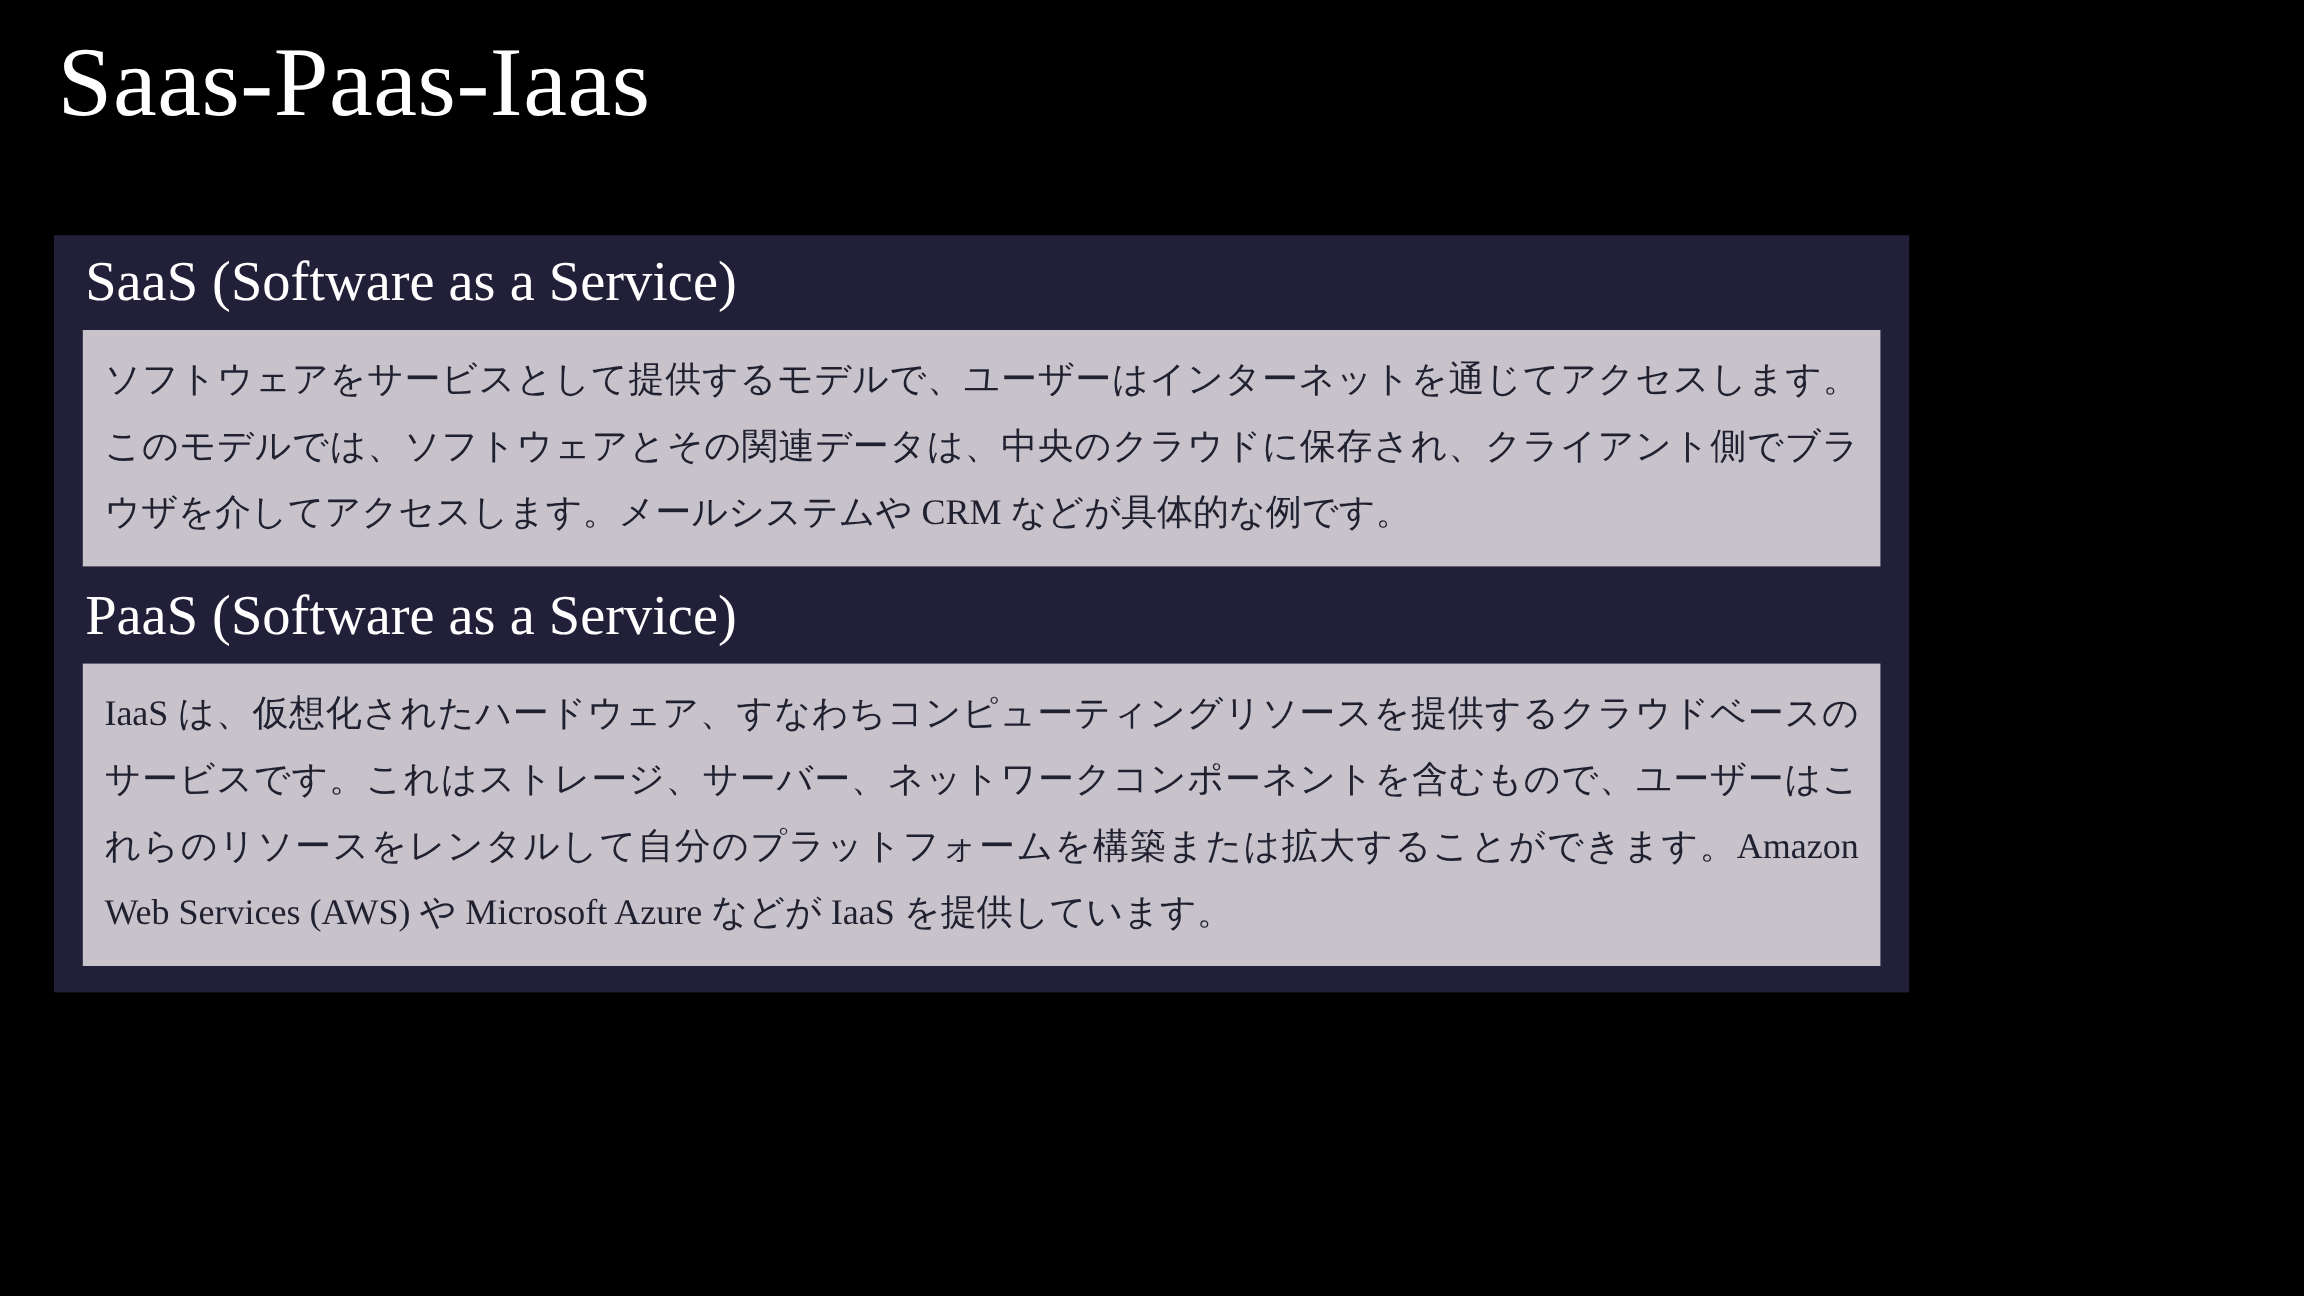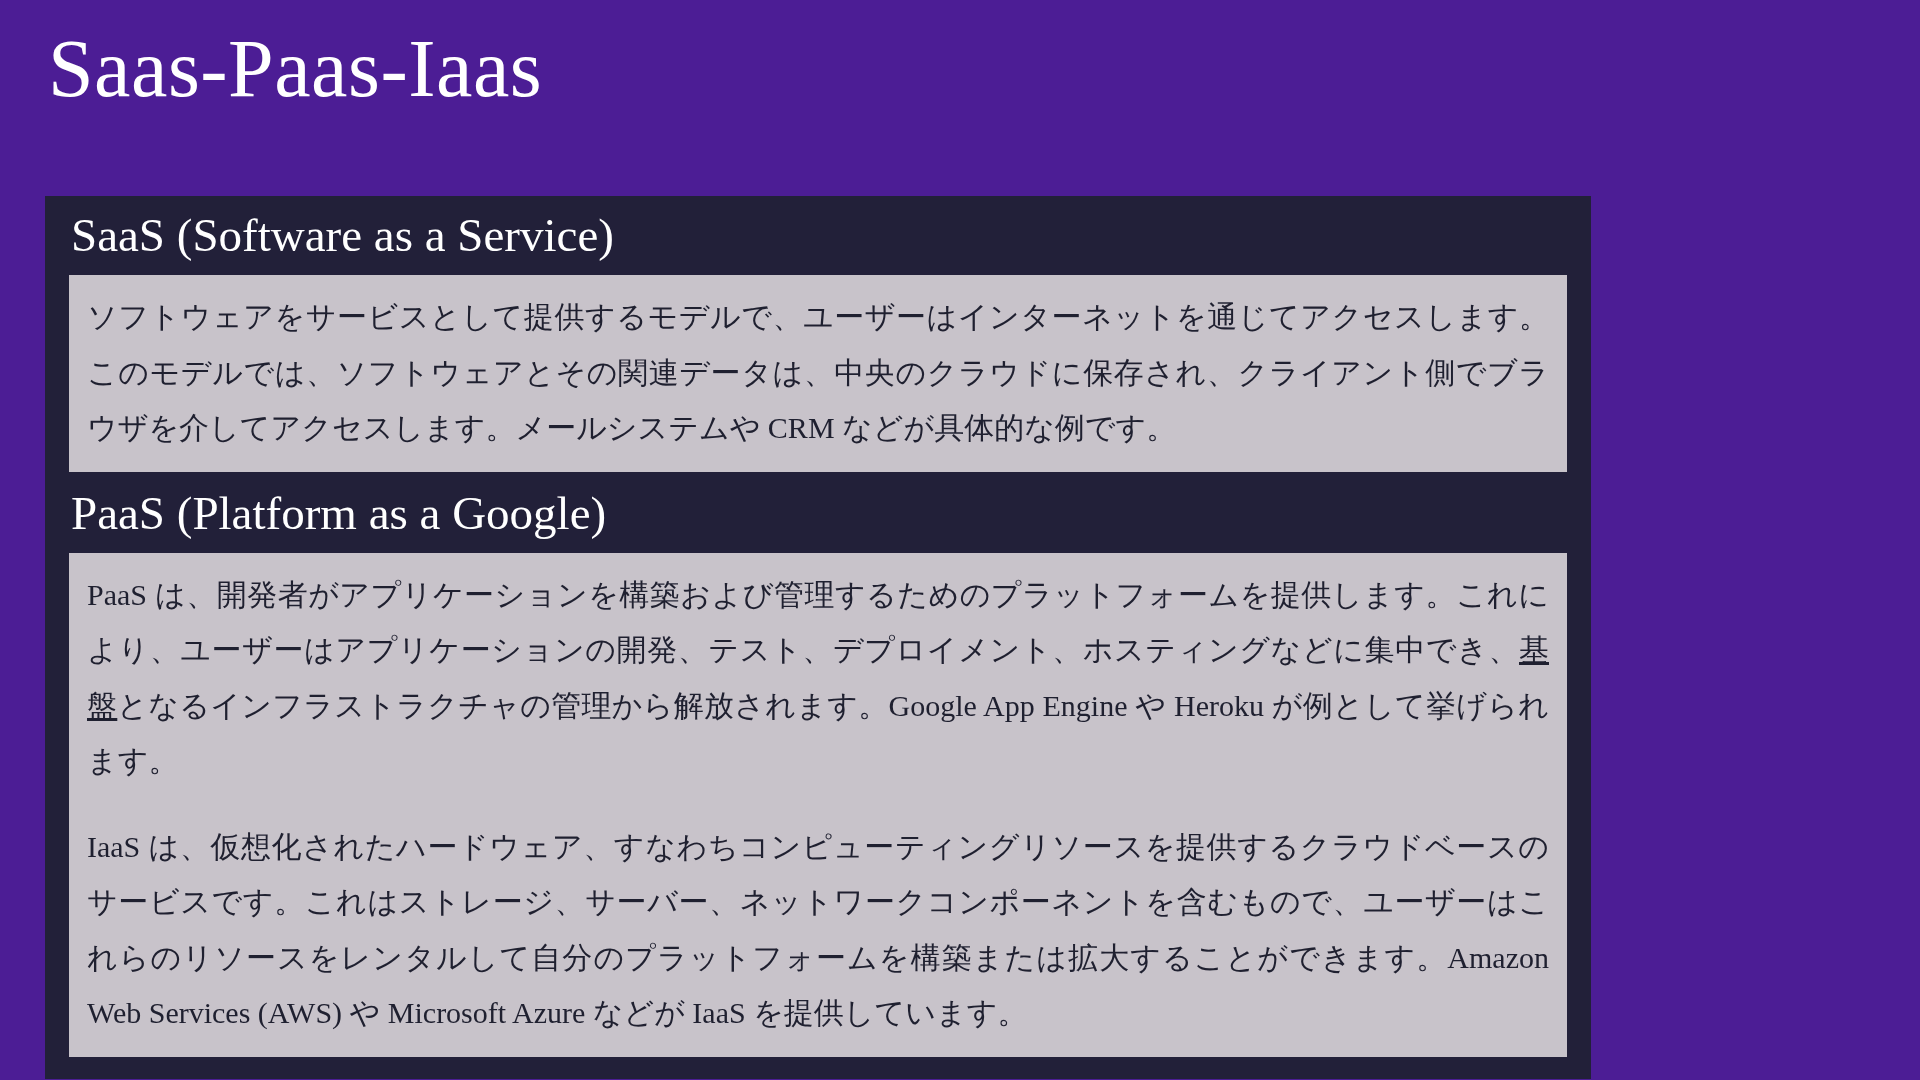--- a/index.html
+++ b/index.html
@@ -12,21 +12,21 @@
     overflow: hidden;
     background: #0c1028;
     font-family: "Liberation Serif", "DejaVu Serif", serif;
   }
 
   .slide {
     position: relative;
     width: 1920px;
     height: 1080px;
     box-sizing: border-box;
-    background: #4c1d95;
+    background: #000000;
   }
 
   .deck-title {
     position: absolute;
     left: 48px;
     top: 28px;
     font-size: 82px;
     line-height: 1.0;
     color: #ffffff;
     letter-spacing: 0.5px;
@@ -85,24 +85,21 @@
   <div class="panel">
 
     <div class="section">
       <div class="section-heading">SaaS (Software as a Service)</div>
       <div class="section-body">
         <span>ソフトウェアをサービスとして提供するモデルで、ユーザーはインターネットを通じてアクセスします。このモデルでは、ソフトウェアとその関連データは、中央のクラウドに保存され、クライアント側でブラウザを介してアクセスします。メールシステムや CRM などが具体的な例です。</span><span class="u"></span><span></span>
       </div>
     </div>
 
     <div class="section">
-      <div class="section-heading">PaaS (Platform as a Google)</div>
-      <div class="section-body">
-        <span>PaaS は、開発者がアプリケーションを構築および管理するためのプラットフォームを提供します。これにより、ユーザーはアプリケーションの開発、テスト、デプロイメント、ホスティングなどに集中でき、</span><span class="u">基盤</span><span>となるインフラストラクチャの管理から解放されます。Google App Engine や Heroku が例として挙げられます。</span>
-      </div>
+      <div class="section-heading">PaaS (Software as a Service)</div>
     </div>
 
     <div class="section">
       <div class="section-body">
         <span>IaaS は、仮想化されたハードウェア、すなわちコンピューティングリソースを提供するクラウドベースのサービスです。これはストレージ、サーバー、ネットワークコンポーネントを含むもので、ユーザーはこれらのリソースをレンタルして自分のプラットフォームを構築または拡大することができます。Amazon Web Services (AWS) や Microsoft Azure などが IaaS を提供しています。</span><span class="u"></span><span></span>
       </div>
     </div>
 
   </div>
 </div>

